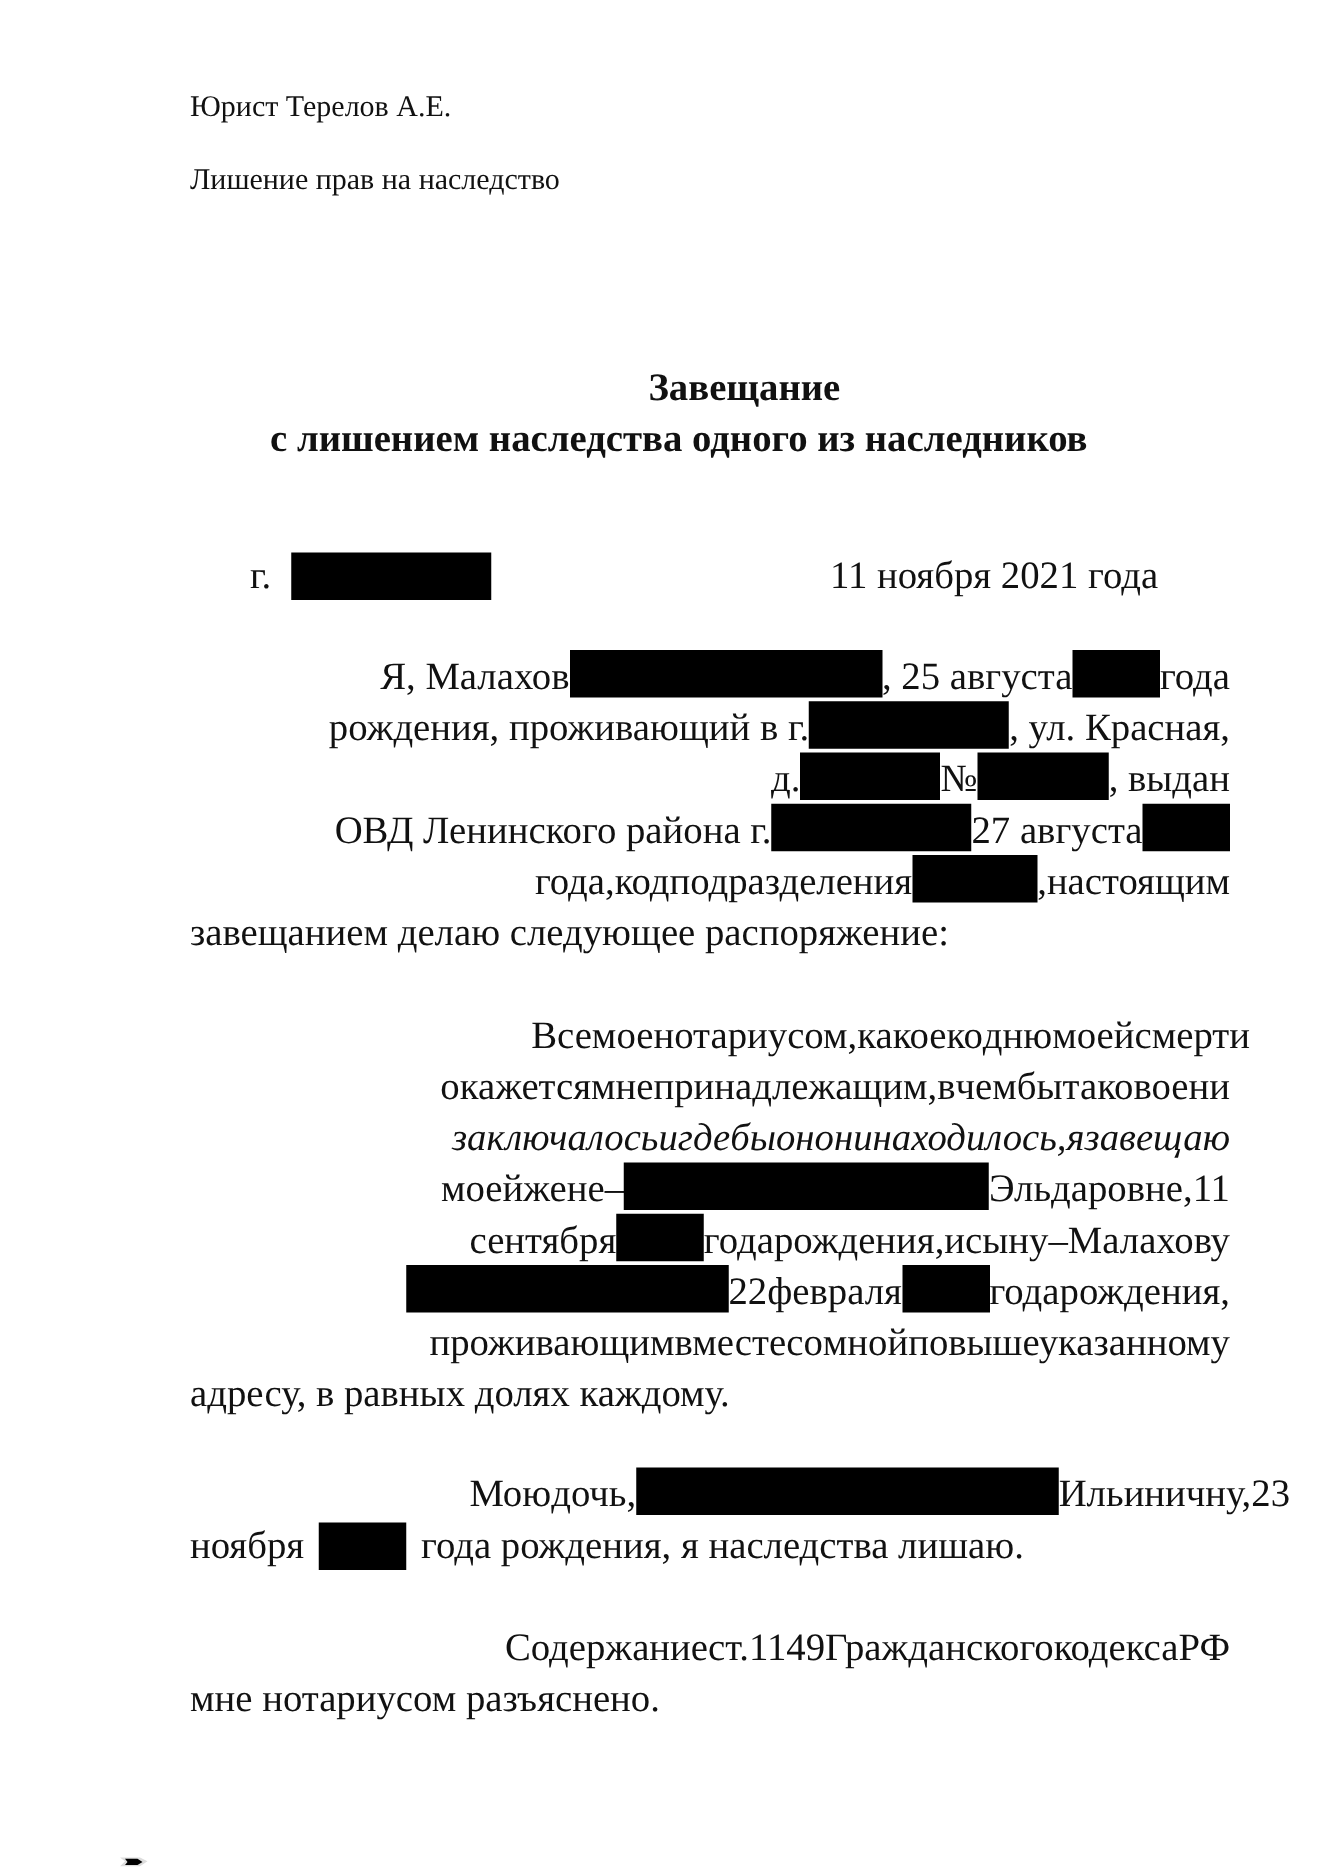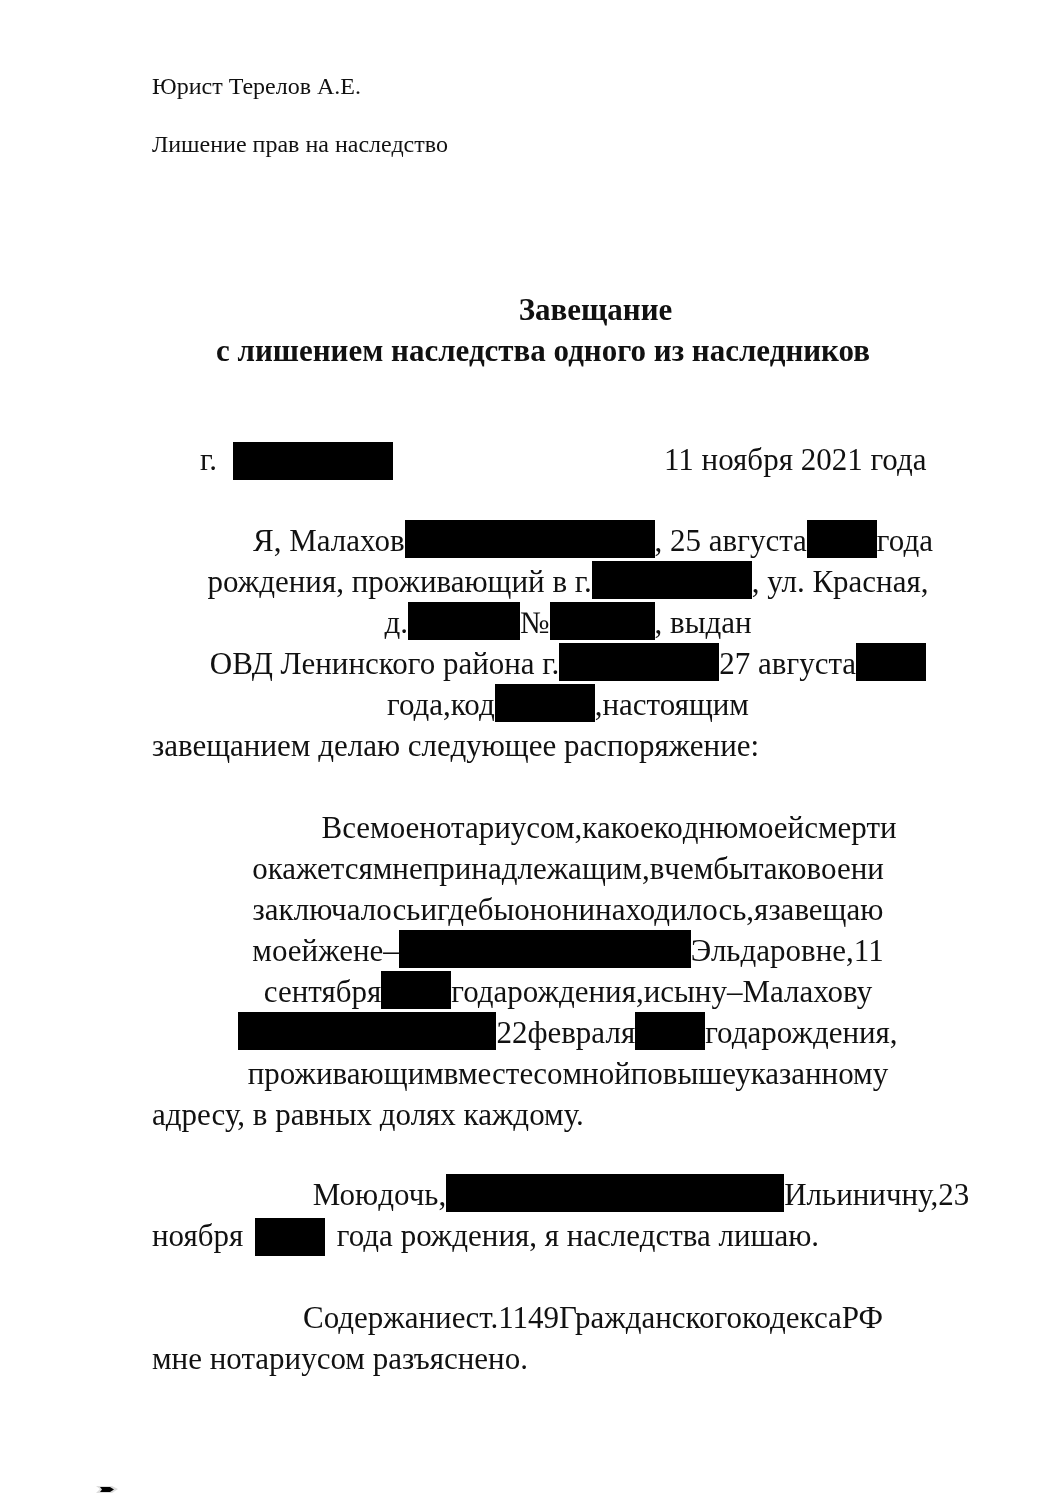--- a/index.html
+++ b/index.html
@@ -1,21 +1,21 @@
 <!DOCTYPE html>
 <html><head>
   <meta charset="utf-8">
   <style>
     html, body { margin: 0; padding: 0; background: #ffffff; }
     body { width: 1061px; height: 1500px; position: relative; overflow: hidden;
       font-family: "Liberation Serif", "DejaVu Serif", serif; color: #111; }
     .ln { position: absolute; white-space: nowrap; font-size: 31px; line-height: 40px; height: 40px; }
     .hdr { font-size: 24px; }
     .title { font-weight: bold; font-size: 31px; }
-    .just { display: flex; justify-content: center; align-items: center; }
+    .just { display: flex; justify-content: flex-end; align-items: center; }
     .red { display: inline-block; background: #000; height: 38px; vertical-align: middle; position: relative; top: -2px; }
     .mark { position: absolute; left: 94px; top: 1483px; width: 28px; height: 12px; }
   </style>
 </head>
 <body>
 
 <div class="ln hdr" style="left:152px;top:66px;">Юрист Терелов А.Е.</div>
 <div class="ln hdr" style="left:152px;top:124px;">Лишение прав на наследство</div>
 
 <div class="ln title" style="left:0;width:1061px;top:290px;text-align:center;padding-left:130px;box-sizing:border-box;">Завещание</div>
@@ -50,20 +50,21 @@
 </div>
 <div class="ln just" style="left:152px;width:832px;top:644px;">
   <span>ОВД Ленинского района г.</span>
   <span class="red" style="width:160px;"></span>
   <span>27 августа</span>
   <span class="red" style="width:70px;"></span>
 </div>
 <div class="ln just" style="left:152px;width:832px;top:685px;">
   <span>года,</span>
   <span>код</span>
+  <span>подразделения</span>
   <span style="display:inline-flex;align-items:center;">
     <span class="red" style="width:100px;"></span>
     <span>,</span>
   </span>
   <span>настоящим</span>
 </div>
 <div class="ln" style="left:152px;top:726px;">завещанием делаю следующее распоряжение:</div>
 
 <div class="ln just" style="left:218px;width:782px;top:808px;">
   <span>Все</span>
@@ -78,21 +79,21 @@
 <div class="ln just" style="left:152px;width:832px;top:849px;">
   <span>окажется</span>
     <span>мне</span>
     <span>принадлежащим,</span>
     <span>в</span>
     <span>чем</span>
     <span>бы</span>
     <span>таковое</span>
     <span>ни</span>
 </div>
-<div class="ln just" style="left:152px;width:832px;top:890px;">
+<div class="ln just" style="left:152px;width:832px;top:890px;font-style:italic;">
   <span>заключалось</span>
     <span>и</span>
     <span>где</span>
     <span>бы</span>
     <span>оно</span>
     <span>ни</span>
     <span>находилось,</span>
     <span>я</span>
     <span>завещаю</span>
 </div>

